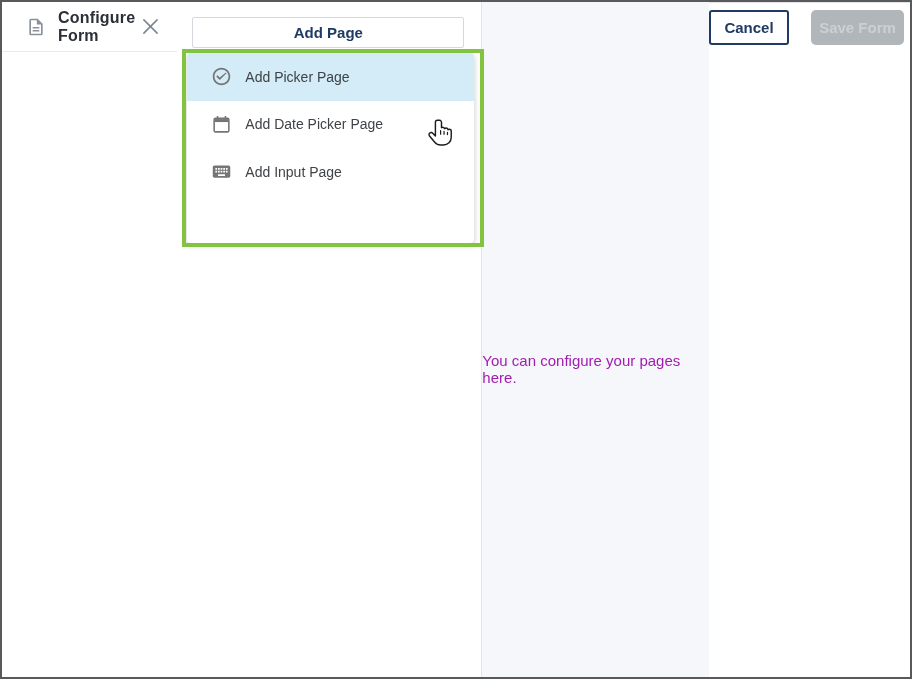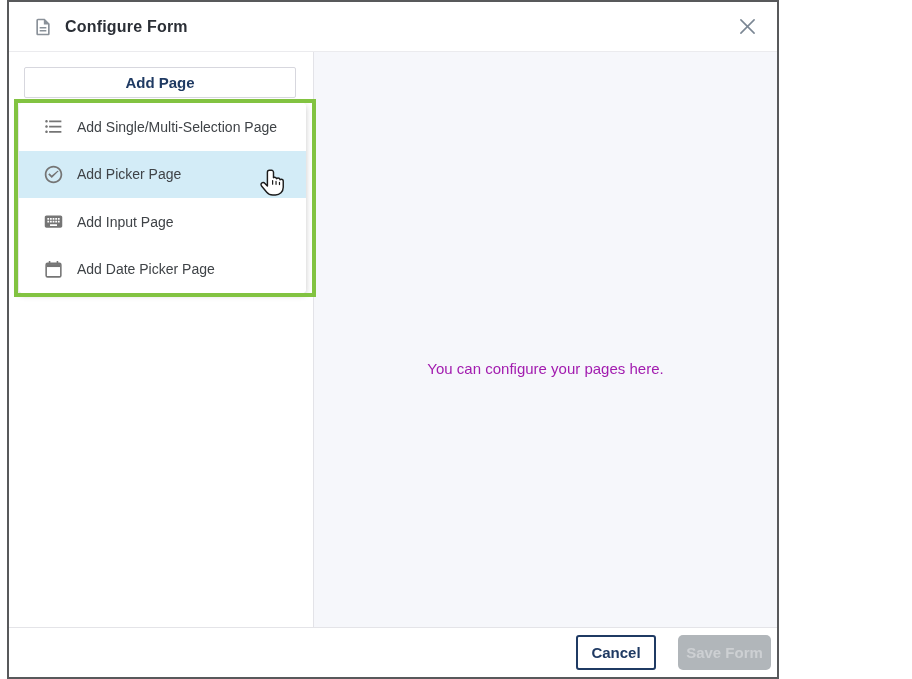--- a/index.html
+++ b/index.html
@@ -1,25 +1,24 @@
 <!DOCTYPE html>
 <html><head>
 <meta charset="utf-8">
 <style>
   * { margin:0; padding:0; box-sizing:border-box; }
   html,body { width:912px; height:679px; }
   body { font-family:"Liberation Sans", sans-serif; background:#fff; }
 
   .dialog {
-    width:772px; height:679px;
+    width:912px; height:679px;
     border:2px solid #58595b;
     background:#fff;
-    display:flex; flex-direction:column;
+    display:flex; flex-direction:row;
     position:relative;
-    margin-left:7px;
   }
 
   
   .header {
     height:50px; flex:0 0 50px;
     display:flex; align-items:center;
     padding:0 18px 0 24px;
     border-bottom:1px solid #ebebee;
     background:#fff;
   }
@@ -142,58 +141,50 @@
   <div class="body">
 
     <div class="sidebar">
 
       <button class="add-page-btn">Add Page</button>
 
       <div class="annotation-box"></div>
 
       <div class="menu">
 
-        <div class="menu-item">
-          <span class="mi-icon">
-            <svg viewBox="0 0 24 24" width="21" height="21" fill="currentColor">
-              <path d="M4 10.5c-.83 0-1.5.67-1.5 1.5s.67 1.5 1.5 1.5 1.5-.67 1.5-1.5-.67-1.5-1.5-1.5zm0-6c-.83 0-1.5.67-1.5 1.5S3.17 7.5 4 7.5 5.5 6.83 5.5 6 4.83 4.5 4 4.5zm0 12c-.83 0-1.5.68-1.5 1.5s.68 1.5 1.5 1.5 1.5-.68 1.5-1.5-.67-1.5-1.5-1.5zM7 19h14v-2H7v2zm0-6h14v-2H7v2zm0-8v2h14V5H7z"></path>
-            </svg>
-          </span>
-          <span>Add Single/Multi-Selection Page</span>
-        </div>
 
         <div class="menu-item highlighted">
           <span class="mi-icon">
             <svg viewBox="0 0 24 24" width="21" height="21" fill="currentColor">
               <path d="M12 2C6.48 2 2 6.48 2 12s4.48 10 10 10 10-4.48 10-10S17.52 2 12 2zm0 18c-4.41 0-8-3.59-8-8s3.59-8 8-8 8 3.59 8 8-3.59 8-8 8zm4.59-12.42L10 13.17l-2.59-2.58L6 12l4 4 8-8z"></path>
             </svg>
           </span>
           <span>Add Picker Page</span>
-        </div>
-
-        <div class="menu-item">
-          <span class="mi-icon">
-            <svg viewBox="0 0 24 24" width="21" height="21" fill="currentColor">
-              <path d="M20 5H4c-1.1 0-1.99.9-1.99 2L2 17c0 1.1.9 2 2 2h16c1.1 0 2-.9 2-2V7c0-1.1-.9-2-2-2zm-9 3h2v2h-2V8zm0 3h2v2h-2v-2zM8 8h2v2H8V8zm0 3h2v2H8v-2zm-1 2H5v-2h2v2zm0-3H5V8h2v2zm9 7H8v-2h8v2zm0-4h-2v-2h2v2zm0-3h-2V8h2v2zm3 3h-2v-2h2v2zm0-3h-2V8h2v2z"></path>
-            </svg>
-          </span>
-          <span>Add Input Page</span>
         </div>
 
         <div class="menu-item">
           <span class="mi-icon">
             <svg viewBox="0 0 24 24" width="21" height="21">
               <rect x="3.6" y="5" width="16.8" height="15.4" rx="1.6" fill="none" stroke="currentColor" stroke-width="1.8"></rect>
               <rect x="4.4" y="5.8" width="15.2" height="3.4" fill="currentColor"></rect>
               <path d="M7.5 2.4v4.2M16.5 2.4v4.2" fill="none" stroke="currentColor" stroke-width="1.8"></path>
             </svg>
           </span>
           <span>Add Date Picker Page</span>
         </div>
 
+        <div class="menu-item">
+          <span class="mi-icon">
+            <svg viewBox="0 0 24 24" width="21" height="21" fill="currentColor">
+              <path d="M20 5H4c-1.1 0-1.99.9-1.99 2L2 17c0 1.1.9 2 2 2h16c1.1 0 2-.9 2-2V7c0-1.1-.9-2-2-2zm-9 3h2v2h-2V8zm0 3h2v2h-2v-2zM8 8h2v2H8V8zm0 3h2v2H8v-2zm-1 2H5v-2h2v2zm0-3H5V8h2v2zm9 7H8v-2h8v2zm0-4h-2v-2h2v2zm0-3h-2V8h2v2zm3 3h-2v-2h2v2zm0-3h-2V8h2v2z"></path>
+            </svg>
+          </span>
+          <span>Add Input Page</span>
+        </div>
+
       </div>
 
       <span class="cursor-hand">
         <svg width="27" height="31" viewBox="0 0 24 28">
           <path d="M9.2 2.1c-1 0-1.8.8-1.8 1.8v12.4l-2.4-2.6c-.7-.8-1.9-.9-2.7-.2-.8.7-.9 1.9-.2 2.7l4.7 5.7c1.3 1.6 3.3 2.5 5.4 2.5h2.5c3.9 0 7-3.1 7-7v-5.5c0-1-.8-1.8-1.8-1.8-.4 0-.8.1-1.1.4-.2-.8-1-1.4-1.8-1.4-.5 0-.9.2-1.3.5-.3-.7-1-1.2-1.8-1.2-.4 0-.7.1-1 .3V3.9c0-1-.8-1.8-1.7-1.8z" fill="#ffffff" stroke="#1c1c1c" stroke-width="1.3" stroke-linejoin="round"></path>
           <path d="M12.1 14.6v-3.2M15.2 14.7v-2.6M18.3 15v-2.1" fill="none" stroke="#1c1c1c" stroke-width="1.1" stroke-linecap="round"></path>
         </svg>
       </span>
 
     </div>

